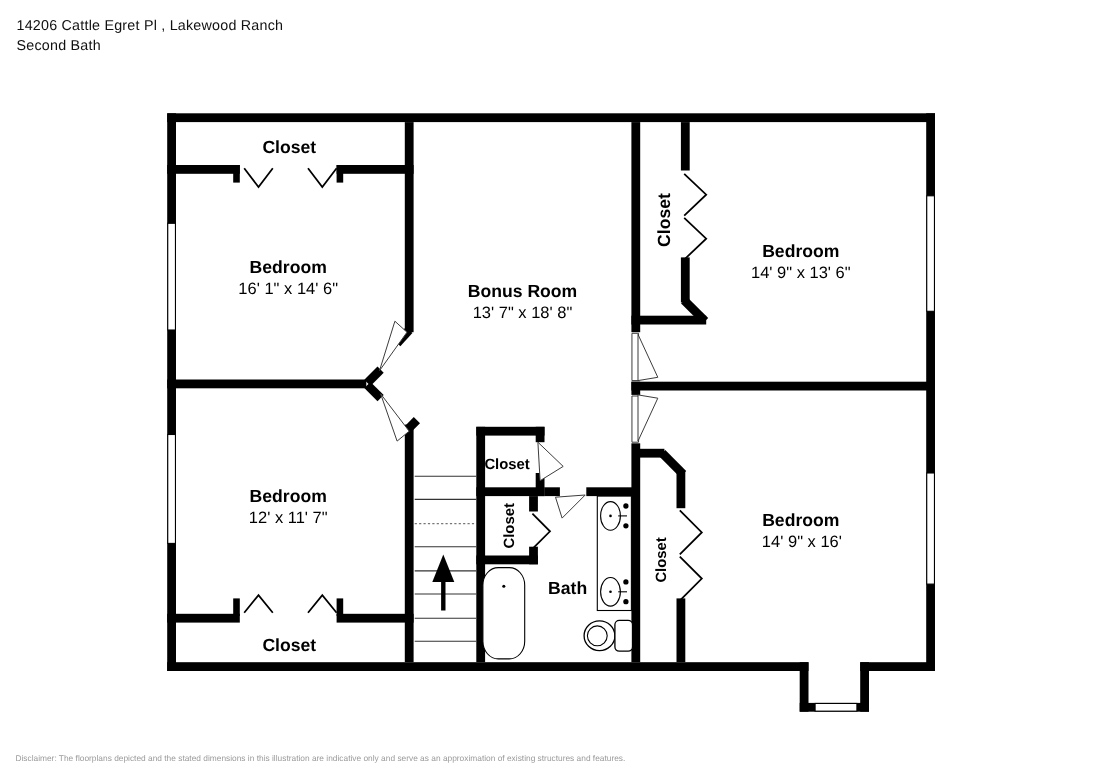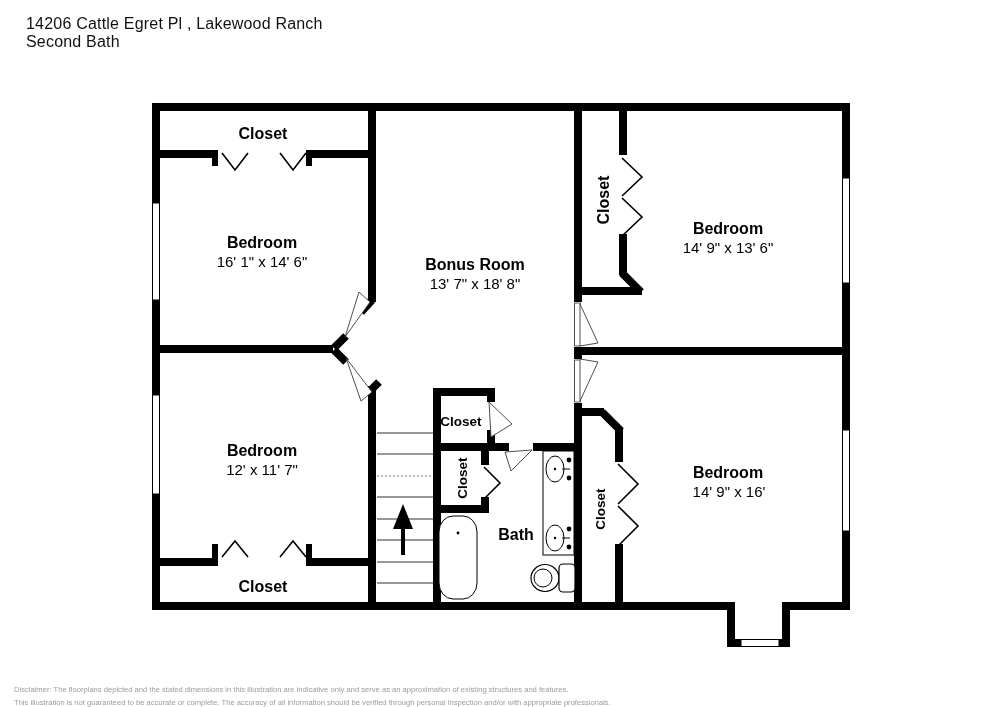--- a/index.html
+++ b/index.html
@@ -1,17 +1,17 @@
 <!DOCTYPE html>
 <html><head>
 <meta charset="utf-8">
 <style>
   html,body{margin:0;padding:0;background:#fff;width:1000px;height:707px;overflow:hidden;}
   #page{position:relative;width:1000px;height:707px;background:#fff;font-family:"Liberation Sans",sans-serif;}
-  .hdr{position:absolute;left:26px;color:#111;font-size:16px;letter-spacing:.2px;text-align:right;}
+  .hdr{position:absolute;left:15px;color:#111;font-size:13px;letter-spacing:.2px;text-align:right;}
   #addr{top:15px;}
   #floor{top:33px;}
   .disc{position:absolute;left:14px;color:#9b9b9b;font-size:7.6px;white-space:nowrap;}
   #disc1{top:685px;}
   #disc2{top:698px;}
   svg text{font-family:"Liberation Sans",sans-serif;fill:#000;}
   .rname{font-size:16px;font-weight:700;}
   .rdims{font-size:15px;font-weight:400;}
   .cname{font-size:16px;font-weight:700;}
   .csmall{font-size:13.5px;font-weight:700;}
@@ -189,14 +189,13 @@
       <text class="rname" x="516" y="540" font-size="15.5">Bath</text>
 
       <text class="csmall" transform="rotate(-90 600 509)" x="600" y="514">Closet</text>
 
       <text class="rname" x="728" y="478">Bedroom</text>
       <text class="rdims" x="729" y="497">14' 9" x 16'</text>
     </g>
   </svg>
 
   <div class="disc" id="disc1">Disclaimer: The floorplans depicted and the stated dimensions in this illustration are indicative only and serve as an approximation of existing structures and features.</div>
-  <div class="disc" id="disc2">This illustration is not guaranteed to be accurate or complete. The accuracy of all information should be verified through personal inspection and/or with appropriate professionals.</div>
 </div>
 
 </body></html>

